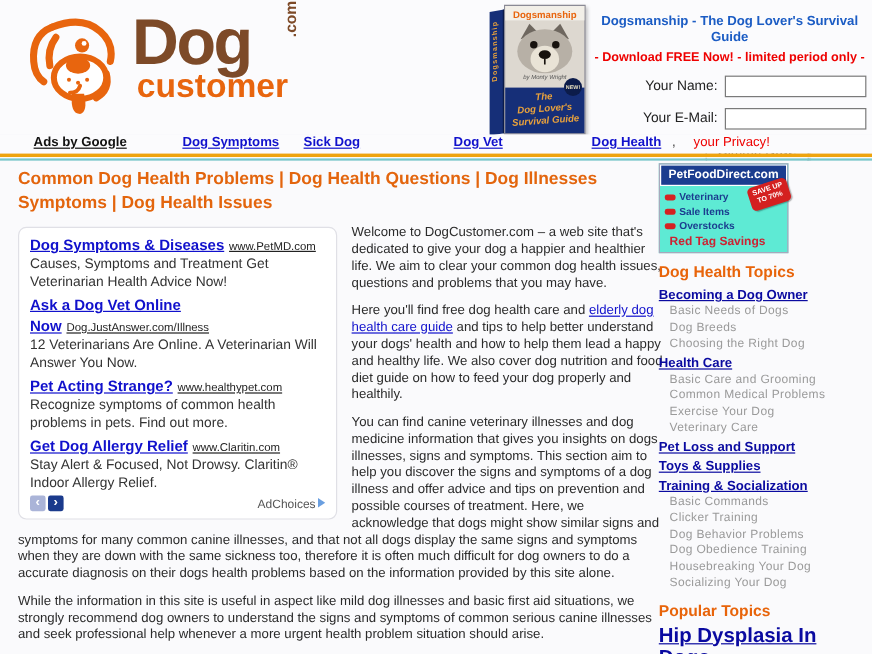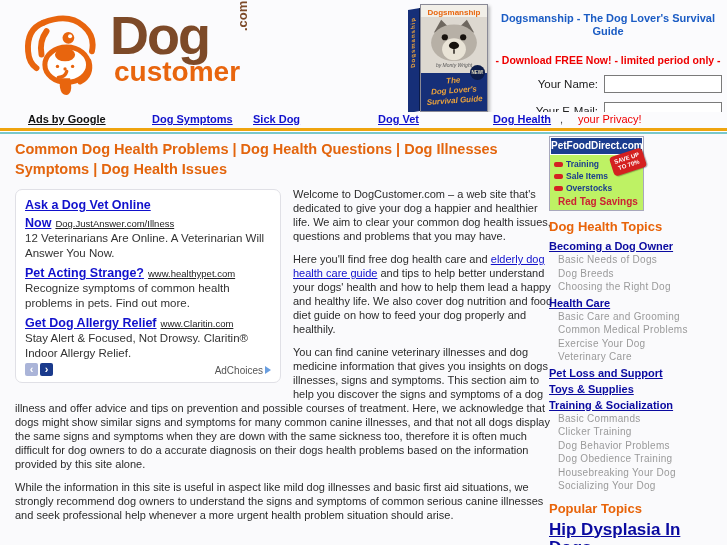--- a/index.html
+++ b/index.html
@@ -23,21 +23,21 @@
   .book-front { position:absolute; left:12px; top:0; width:68px; height:108px; background:#ddd8d0; border:1px solid #8a8a96; box-shadow:2px 2px 3px rgba(0,0,0,0.25); }
   .bf-title { text-align:center; font-size:8px; font-weight:bold; color:#e8650e; padding-top:3px; background:#f2efe8; }
   .bf-puppy { display:block; margin:1px auto 0 auto; }
   .bf-author { text-align:center; font-size:5px; font-style:italic; color:#555; }
   .bf-bottom { position:absolute; left:0; bottom:0; width:100%; height:38px; background:#162f78; text-align:center; padding-top:3px; }
   .bf-sub { font-size:8px; font-weight:bold; font-style:italic; color:#e8a13c; line-height:10px; transform:rotate(-4deg); }
   .bf-badge { position:absolute; right:2px; top:-8px; width:15px; height:15px; border-radius:50%; background:#0c1c4a; color:#e8e0c0; font-size:4.5px; font-weight:bold; line-height:15px; text-align:center; }
   
   .promo { position:absolute; left:494px; top:12px; width:228px; }
   .promo-title { font-size:11px; font-weight:bold; color:#1b5cc4; text-align:center; line-height:13px; }
-  .promo-sub { font-size:10.5px; font-weight:bold; color:#ee0000; text-align:center; margin-top:16px; }
+  .promo-sub { font-size:10.5px; font-weight:bold; color:#ee0000; text-align:center; margin-top:4px; }
   .form-row { display:flex; align-items:center; justify-content:flex-end; margin-top:9px; }
   .form-row label { font-size:11.5px; color:#222; margin-right:6px; }
   .form-row input { width:118px; height:18px; border:1px solid #7a7a7a; background:#fff; font-size:11px; padding:0 3px; }
   .gimme { display:block; margin:8px 48px 0 auto; font-size:11.5px; color:#111; background:#efefef; border:1px solid #8a8a8a; border-radius:3px; padding:3px 9px; box-shadow:inset 0 1px 0 #fff, 1px 1px 1px #bbb; cursor:pointer; font-family:"Liberation Sans",sans-serif; }
   
   .nav { position:absolute; top:112px; left:0; width:727px; height:16px; background:#fbfbfd; font-size:11px; }
   .nav span, .nav a { position:absolute; top:1px; white-space:nowrap; }
   .nav-adsby { left:28px; color:#111; font-weight:bold; text-decoration:underline; }
   .nav-l0 { left:120px;padding-left:32px; } .nav-l1 { left:253px; } .nav-l2 { left:378px; } .nav-l3 { left:493px; }
   .nav-link { color:#1111cc; font-weight:bold; text-decoration:underline; cursor:pointer; }
@@ -60,21 +60,21 @@
   .arrow { display:inline-block; width:13px; height:13px; border-radius:2px; text-align:center; line-height:12px; font-size:11px; font-weight:bold; color:#fff; cursor:pointer; vertical-align:top; }
   .arrow-prev { background:#aab4d8; margin-right:2px; }
   .arrow-next { background:#1a3a8c; }
   .adchoices { position:absolute; right:0; top:2px; font-size:10px; color:#555; cursor:pointer; }
   .adchoices-tri { display:inline-block; width:0; height:0; border-top:4px solid transparent; border-bottom:4px solid transparent; border-left:6px solid #6a9fe0; margin-left:2px; }
   
   .article p { font-size:11px; line-height:14px; color:#2b2b2b; margin-bottom:9px; }
   .inline-link { color:#1111cc; text-decoration:underline; cursor:pointer; }
   
   .sidebar { position:absolute; left:549px; top:2px; width:172px; }
-  .petfood { position:relative; width:95px; background:#bef264; border:1px solid #a8a8bc; }
+  .petfood { position:relative; width:108px; background:#5eead4; border:1px solid #a8a8bc; }
   .petfood-header { background:#1b3d8f; color:#fff; font-size:10px; font-weight:bold; text-align:center; padding:2px 0 3px 0; border:1px solid #fff; cursor:pointer; }
   .petfood-body { padding:3px 4px 1px 4px; }
   .petfood-row { font-size:8.5px; font-weight:bold; color:#1b3d8f; line-height:12px; white-space:nowrap; }
   .red-dash { display:inline-block; width:9px; height:5px; background:#d42222; border-radius:2px; margin-right:3px; vertical-align:middle; }
   .petfood-footer { font-size:10px; font-weight:bold; color:#cc2233; padding:1px 0 3px 8px; }
   .save-badge { position:absolute; right:-2px; top:15px; background:#d42020; color:#fff; font-size:6px; font-weight:bold; line-height:7px; text-align:center; padding:3px 4px; border-radius:4px; transform:rotate(-18deg); box-shadow:1px 1px 1px rgba(0,0,0,0.3); }
   .side-heading { font-size:13px; font-weight:bold; color:#e8640a; margin:8px 0 5px 0; }
   .side-main { display:block; font-size:11px; font-weight:bold; color:#0a0aa0; text-decoration:underline; line-height:14px; margin-top:2px; cursor:pointer; }
   .side-sub { display:block; font-size:10px; color:#9a9a9a; line-height:13.5px; padding-left:9px; letter-spacing:0.3px; cursor:pointer; }
   .side-pop { display:block; font-size:17px; font-weight:bold; color:#0a0aa0; text-decoration:underline; line-height:18px; cursor:pointer; }
@@ -164,20 +164,24 @@
   <div class="divider-gap"></div>
   <div class="divider-teal"></div>
 
   <div class="main">
 
     <div class="content">
       <div class="page-heading">Common Dog Health Problems | Dog Health Questions | Dog Illnesses Symptoms | Dog Health Issues</div>
 
       <div class="ad-box">
         <div class="ad-unit">
+          <span class="ad-title">Dog Symptoms &amp; Diseases</span><span class="ad-url">www.PetMD.com</span>
+          <div class="ad-desc">Causes, Symptoms and Treatment Get Veterinarian Health Advice Now!</div>
+        </div>
+        <div class="ad-unit">
           <span class="ad-title">Ask a Dog Vet Online Now</span><span class="ad-url">Dog.JustAnswer.com/Illness</span>
           <div class="ad-desc">12 Veterinarians Are Online. A Veterinarian Will Answer You Now.</div>
         </div>
         <div class="ad-unit">
           <span class="ad-title">Pet Acting Strange?</span><span class="ad-url">www.healthypet.com</span>
           <div class="ad-desc">Recognize symptoms of common health problems in pets. Find out more.</div>
         </div>
         <div class="ad-unit">
           <span class="ad-title">Get Dog Allergy Relief</span><span class="ad-url">www.Claritin.com</span>
           <div class="ad-desc">Stay Alert &amp; Focused, Not Drowsy. Claritin® Indoor Allergy Relief.</div>
@@ -194,21 +198,21 @@
         <p>You can find canine veterinary illnesses and dog medicine information that gives you insights on dogs illnesses, signs and symptoms. This section aim to help you discover the signs and symptoms of a dog illness and offer advice and tips on prevention and possible courses of treatment. Here, we acknowledge that dogs might show similar signs and symptoms for many common canine illnesses, and that not all dogs display the same signs and symptoms when they are down with the same sickness too, therefore it is often much difficult for dog owners to do a accurate diagnosis on their dogs health problems based on the information provided by this site alone.</p>
         <p>While the information in this site is useful in aspect like mild dog illnesses and basic first aid situations, we strongly recommend dog owners to understand the signs and symptoms of common serious canine illnesses and seek professional help whenever a more urgent health problem situation should arise.</p>
 
       </div>
     </div>
 
     <div class="sidebar">
       <div class="petfood">
         <div class="petfood-header">PetFoodDirect.com</div>
         <div class="petfood-body">
-          <div class="petfood-row"><span class="red-dash"></span><span>Training</span></div>
+          <div class="petfood-row"><span class="red-dash"></span><span>Veterinary</span></div>
           <div class="petfood-row"><span class="red-dash"></span><span>Sale Items</span></div>
           <div class="petfood-row"><span class="red-dash"></span><span>Overstocks</span></div>
         </div>
         <div class="petfood-footer">Red Tag Savings</div>
         <div class="save-badge">
           <div>SAVE UP</div>
           <div>TO 70%</div>
         </div>
       </div>
 

